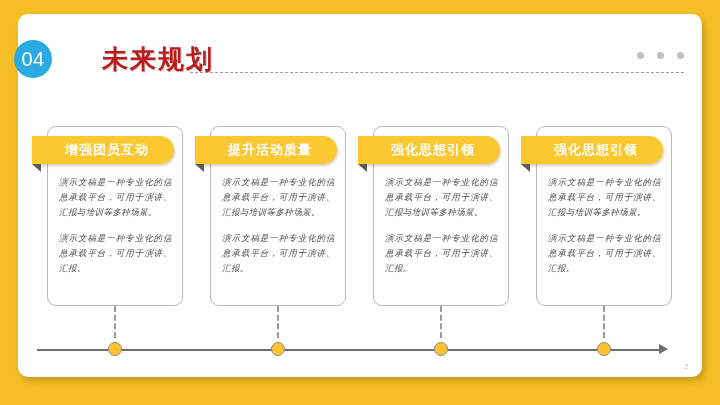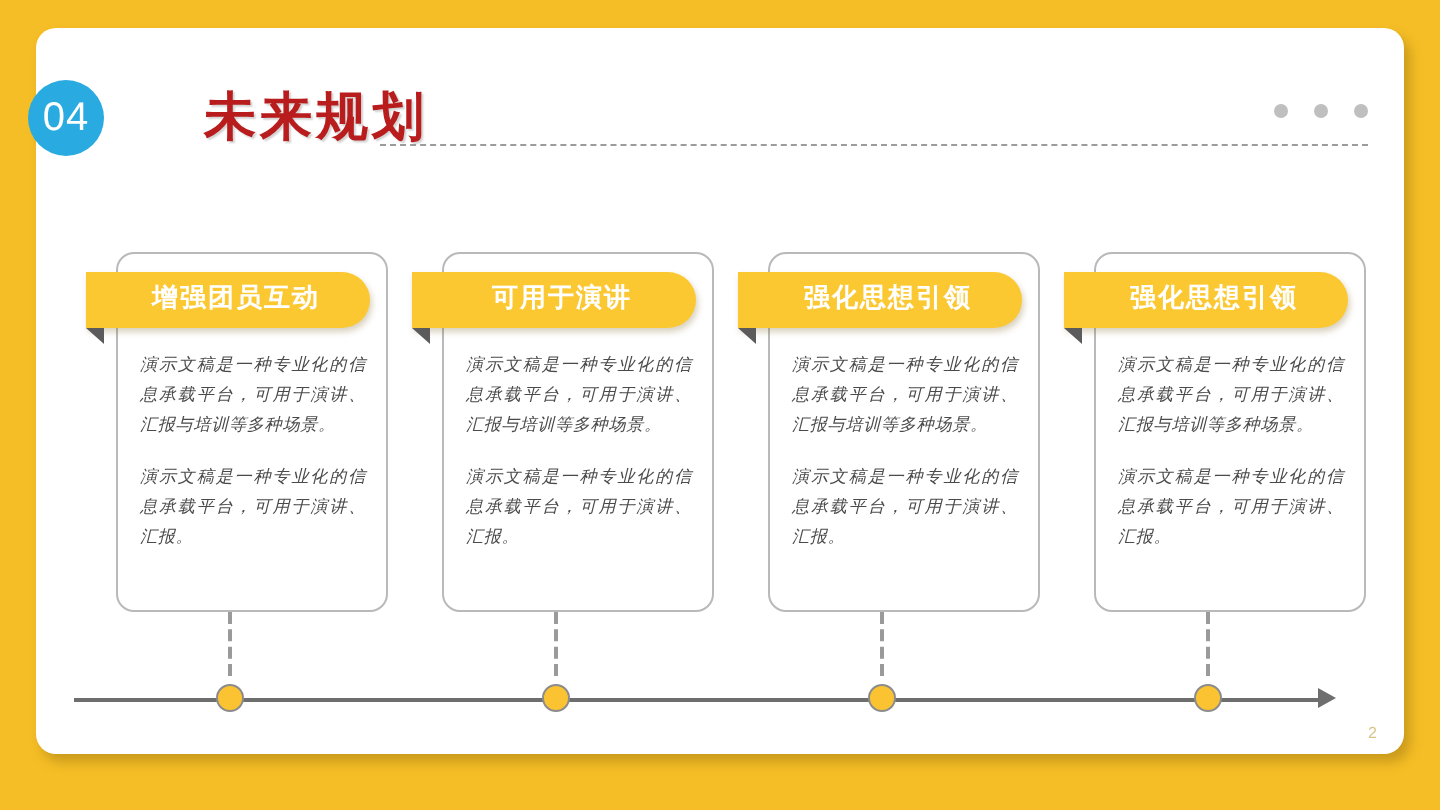--- a/index.html
+++ b/index.html
@@ -100,21 +100,20 @@
   }
   .card {
     position: absolute;
     top: 20px;
     width: 136px;
     height: 180px;
     border: 1px solid #B9B9B9;
     border-radius: 9px;
     background: #FFFFFF;
     box-sizing: border-box;
-    margin-left: 11px;
   }
   .card.c0 { left: 29px; }
   .card.c1 { left: 192px; }
   .card.c2 { left: 355px; }
   .card.c3 { left: 518px; }
 
   .pill-wrap {
     position: absolute;
     left: -16px;
     top: 9px;
@@ -258,21 +257,21 @@
           <div class="pill-fold"></div>
         </div>
         <div class="card-body">
           <p>演示文稿是一种专业化的信息承载平台，可用于演讲、汇报与培训等多种场景。</p>
           <p>演示文稿是一种专业化的信息承载平台，可用于演讲、汇报。</p>
         </div>
       </div>
 
       <div class="card c1">
         <div class="pill-wrap">
-          <div class="pill">可用于演讲</div>
+          <div class="pill">提升活动质量</div>
           <div class="pill-fold"></div>
         </div>
         <div class="card-body">
           <p>演示文稿是一种专业化的信息承载平台，可用于演讲、汇报与培训等多种场景。</p>
           <p>演示文稿是一种专业化的信息承载平台，可用于演讲、汇报。</p>
         </div>
       </div>
 
       <div class="card c2">
         <div class="pill-wrap">

